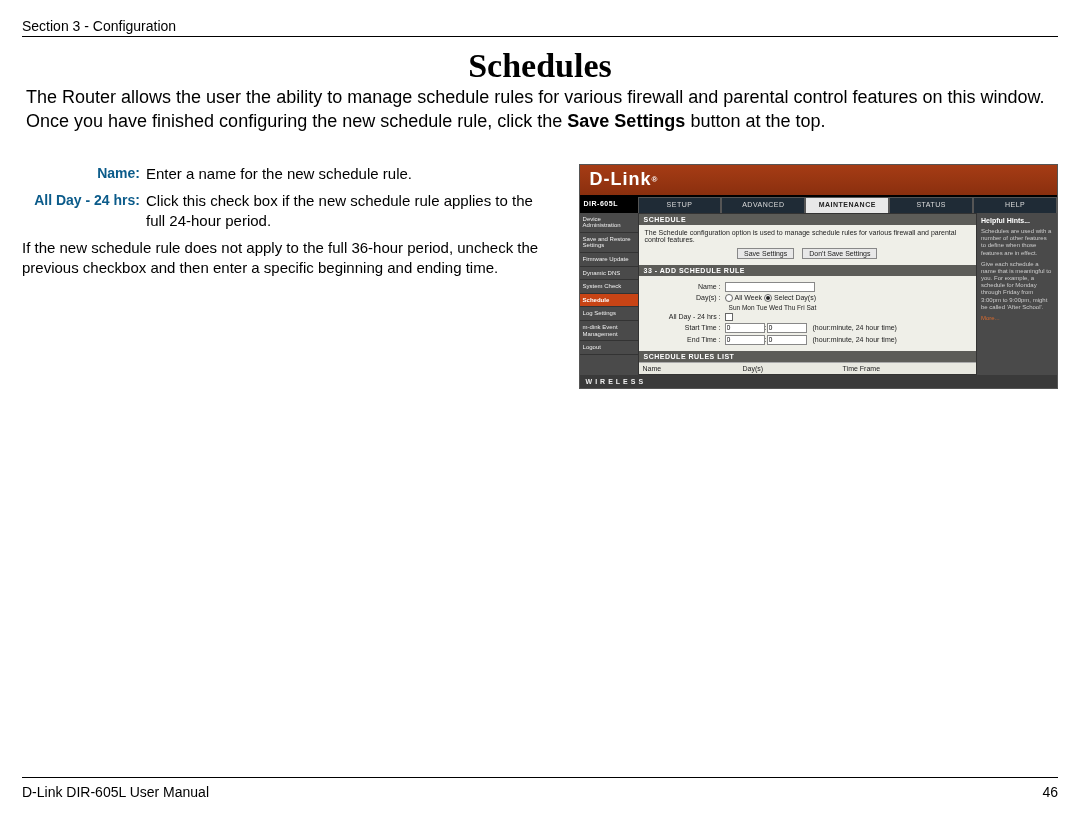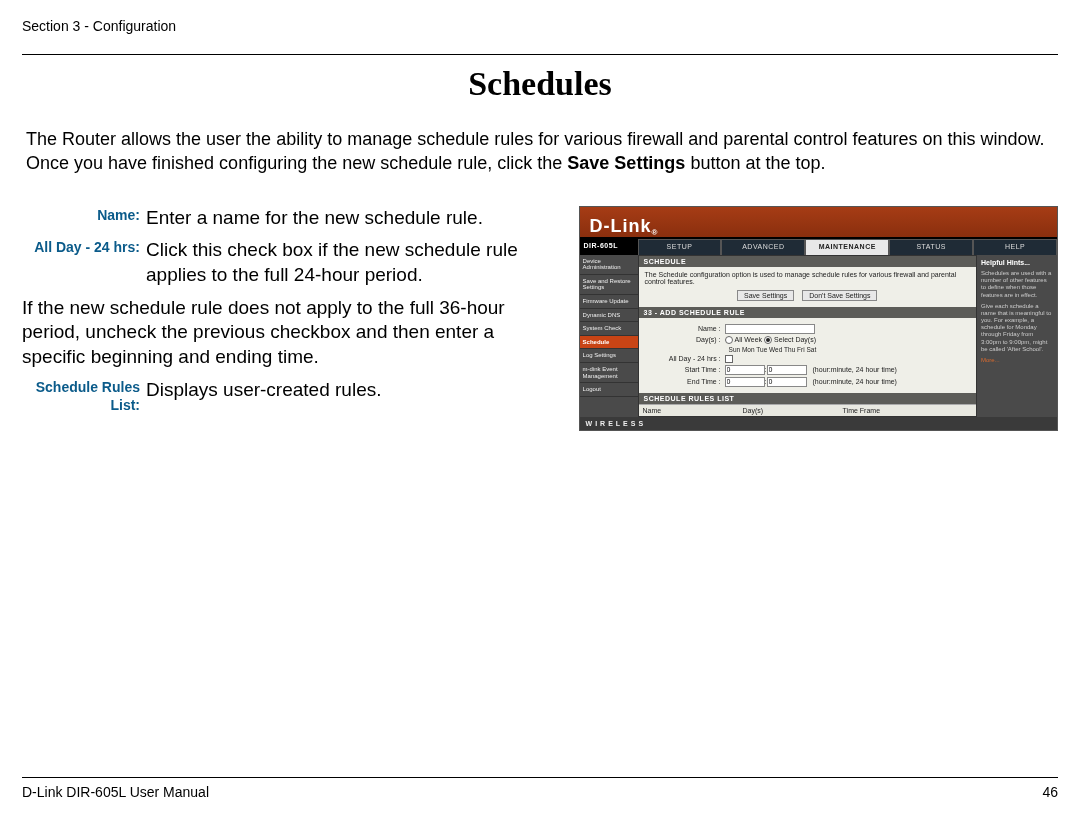--- a/index.html
+++ b/index.html
@@ -7,29 +7,29 @@
     width: 1080px;
     height: 834px;
     background: #fff;
     font-family: 'Segoe UI', Tahoma, Geneva, sans-serif;
     color: #000;
     position: relative;
     padding: 18px 22px 0 22px;
   }
   .header-section {
     font-size: 14px;
-    padding-bottom: 20px;
+    padding-bottom: 2px;
     border-bottom: 1px solid #000;
     margin-bottom: 10px;
   }
   h1.page-title {
     text-align: center;
     font-size: 34px;
     font-weight: bold;
-    margin: 10px 0 24px;
+    margin: 10px 0 0;
     font-family: Georgia, 'Times New Roman', serif;
   }
   .intro {
     font-size: 18px;
     line-height: 1.35;
     margin: 0 4px 30px 4px;
   }
   .intro b { font-weight: bold; }
   .main-row { display: flex; gap: 30px; }
   .defs { width: 536px; }
@@ -38,40 +38,40 @@
     width: 124px;
     text-align: right;
     color: #0b5b8a;
     font-weight: bold;
     font-size: 14px;
     padding-right: 6px;
     line-height: 1.3;
   }
   .def-desc {
     flex: 1;
-    font-size: 19px;
+    font-size: 15px;
     line-height: 1.3;
   }
   
   .router {
     width: 488px;
     border: 1px solid #555;
     background: #4a4a4a;
     font-family: Verdana, Arial, sans-serif;
     font-size: 8px;
     color: #ccc;
   }
   .r-logo-bar {
     background: linear-gradient(#a63c15, #8a2f0e);
     height: 32px;
     color: #fff;
     font-weight: bold;
     font-size: 18px;
     display: flex;
-    align-items: flex-end;
+    align-items: center;
     padding-left: 10px;
     letter-spacing: 1px;
     font-family: Arial, sans-serif;
     border-bottom: 2px solid #000;
     position: relative;
   }
   .r-logo-bar .reg { font-size: 8px; vertical-align: super; }
   .r-tabs {
     display: flex;
     background: #000;
@@ -183,24 +183,20 @@
     <div class="def-row">
       <div class="def-label">Name:</div>
       <div class="def-desc">Enter a name for the new schedule rule.</div>
     </div>
     <div class="def-row">
       <div class="def-label">All Day - 24 hrs:</div>
       <div class="def-desc">Click this check box if the new schedule rule applies to the full 24-hour period.</div>
     </div>
     <div class="def-row">
       <div class="def-desc">If the new schedule rule does not apply to the full 36-hour period, uncheck the previous checkbox and then enter a specific beginning and ending time.</div>
-    </div>
-    <div class="def-row">
-      <div class="def-label">Schedule Rules List:</div>
-      <div class="def-desc">Displays user-created rules.</div>
     </div>
   </div>
 
   <div class="router">
     <div class="r-logo-bar">
       <span>D-Link</span>
         <span class="reg">®</span>
     </div>
     <div class="r-tabs">
       <div class="model">DIR-605L</div>

